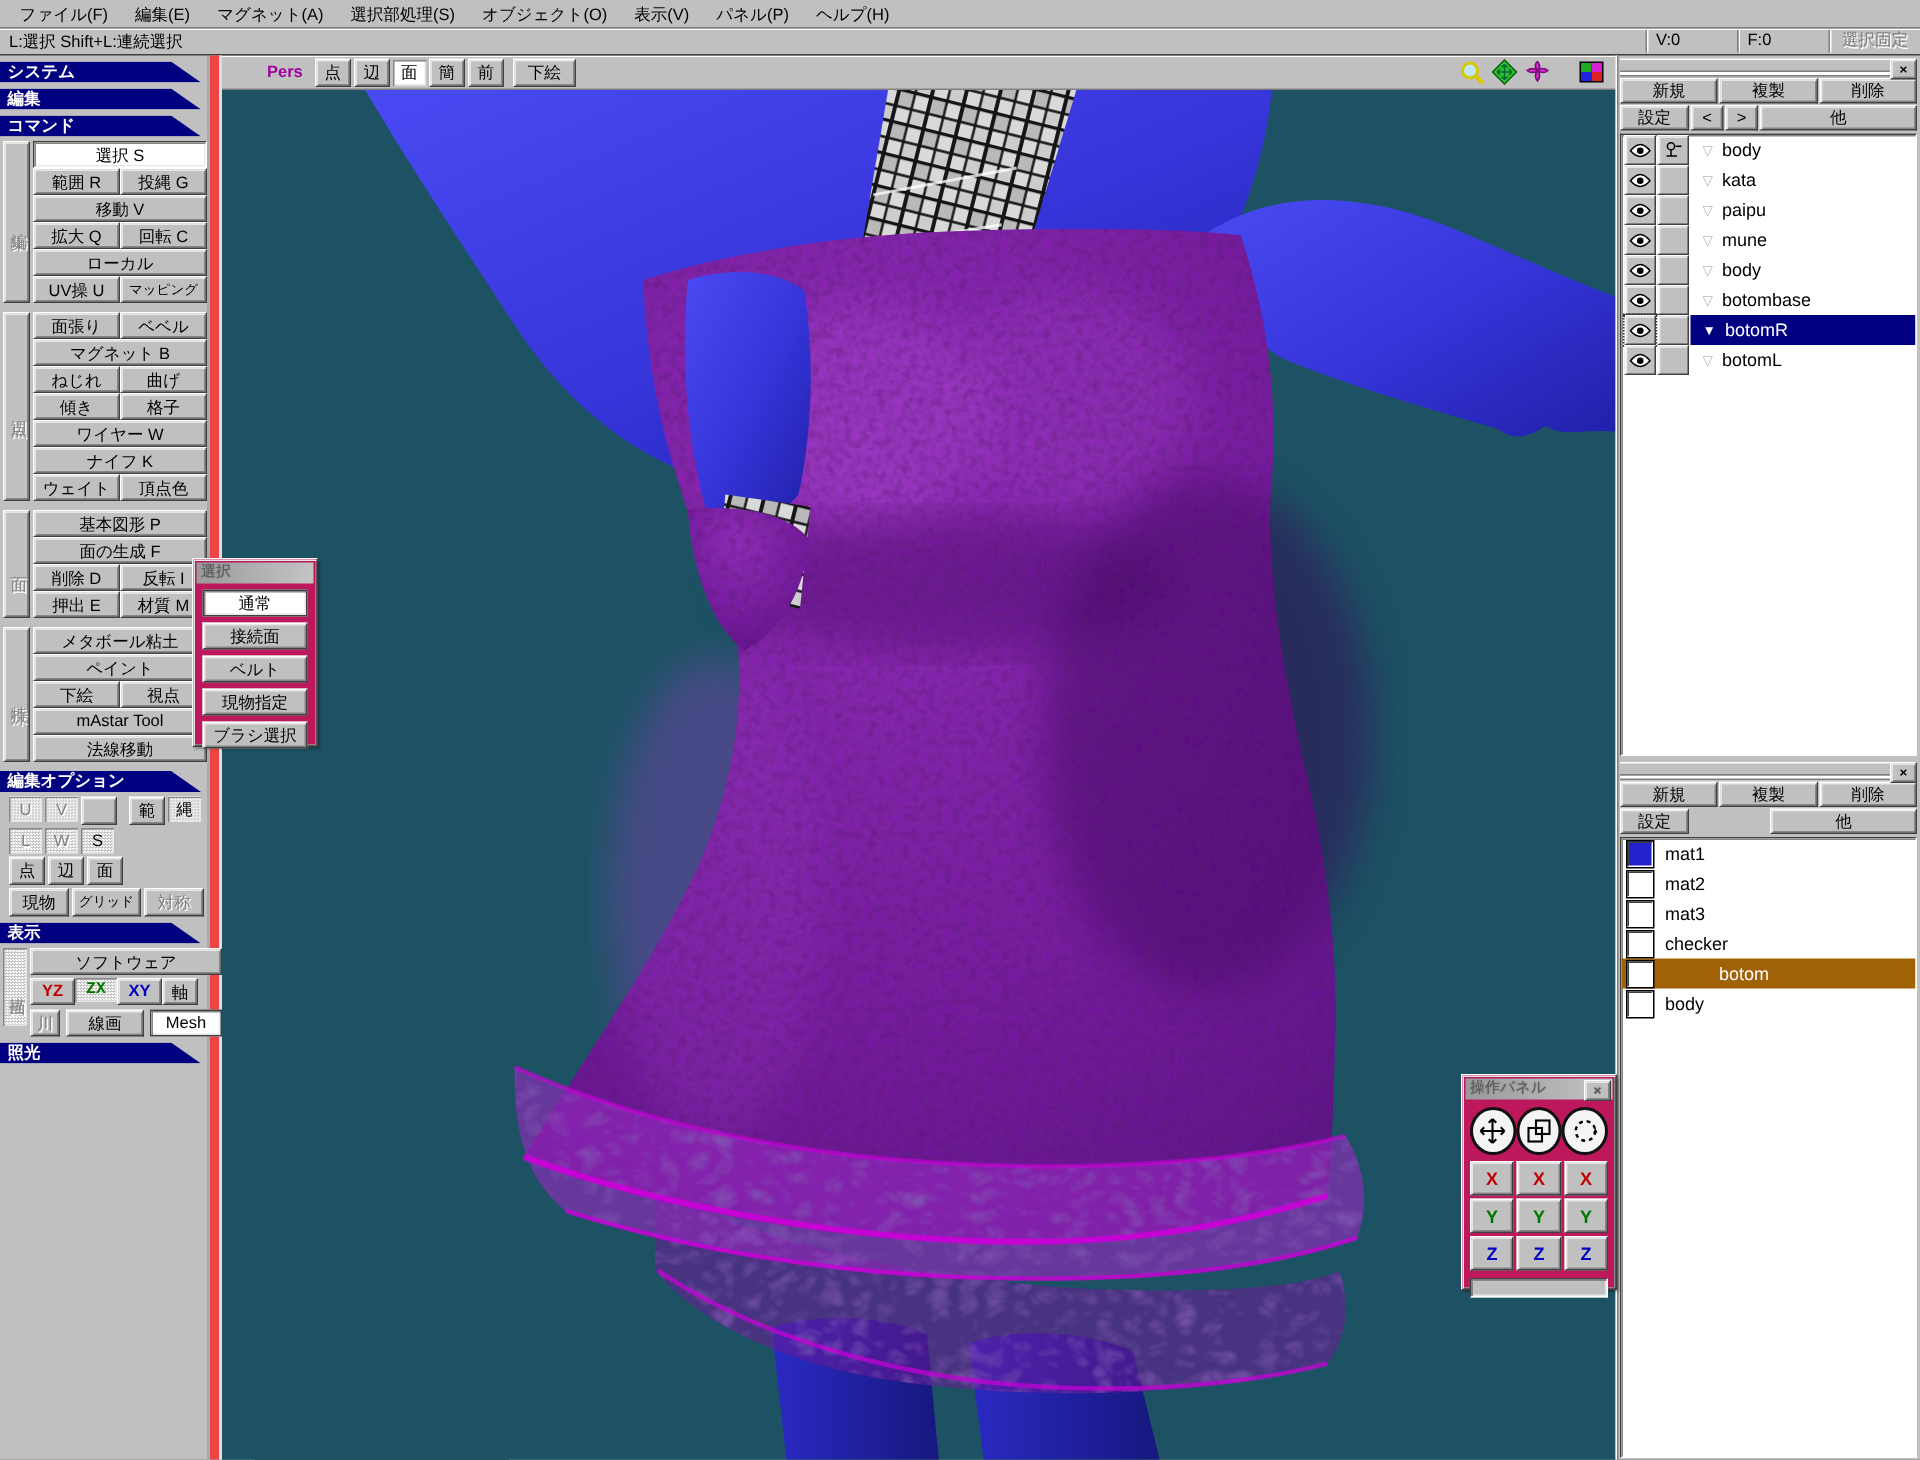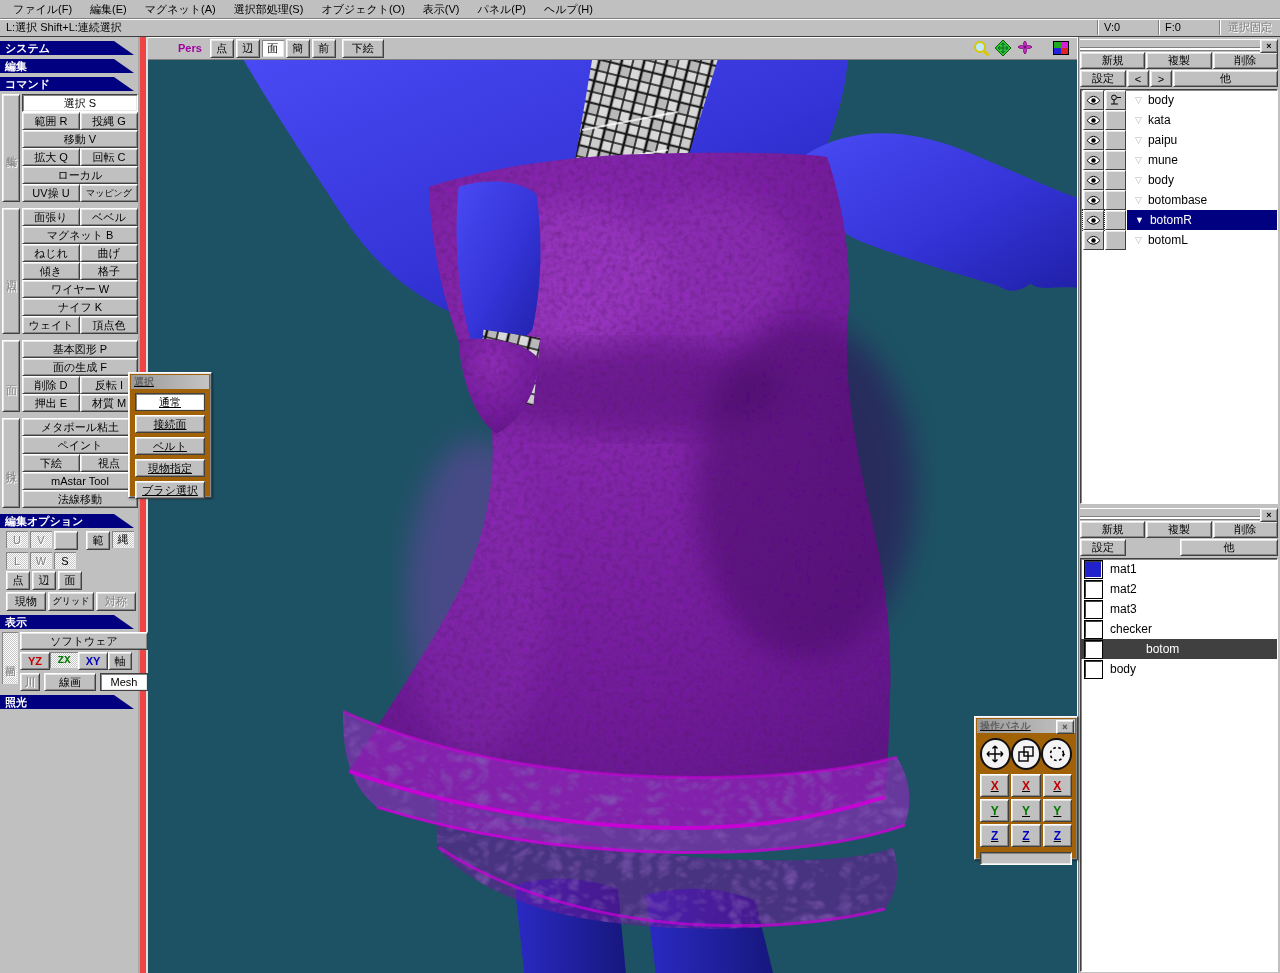--- a/index.html
+++ b/index.html
@@ -90,28 +90,28 @@
   .cellbtn{width:19px;height:18px;flex:none;margin-right:1px;display:flex;align-items:center;
         justify-content:center;background:#c0c0c0;border:1px solid;
         border-color:#fff #404040 #404040 #fff;box-shadow:inset 1px 1px 0 #e6e6e6;}
   .ntrack{flex:1;display:flex;align-items:center;height:20px;padding-left:8px;gap:6px;}
   .orow.sel .ntrack{background:#000080;color:#fff;}
   .orow.sel .cellbtn.eye{outline:1px dotted #303030;outline-offset:0px;}
   .tri{color:#b8b8b8;font-size:9px;}
   .orow.sel .tri{color:#fff;}
   .oname{font-size:12px;}
   .mrow{display:flex;align-items:center;height:20px;padding-left:4px;gap:8px;}
-  .mrow.sel{background:#404040;color:#fff;gap:44px;}
+  .mrow.sel{background:#a16207;color:#fff;gap:44px;}
   .swatch{width:15px;height:15px;flex:none;border:1px solid;border-color:#404040 #fff #fff #404040;
         box-shadow:0 0 0 1px #000;background:#fff;}
   .mname{font-size:12px;}
 
   
-  .float{position:absolute;background:#a16207;border:1px solid;border-color:#fff #404040 #404040 #fff;
-         box-shadow:inset 1px 1px 0 #e6e6e6, inset -1px -1px 0 #868686, 1px 1px 2px rgba(0,0,0,.4);text-decoration:underline;}
+  .float{position:absolute;background:#be185d;border:1px solid;border-color:#fff #404040 #404040 #fff;
+         box-shadow:inset 1px 1px 0 #e6e6e6, inset -1px -1px 0 #868686, 1px 1px 2px rgba(0,0,0,.4);}
   .ttl{height:14px;margin:2px;background:linear-gradient(90deg,#9a9a9a,#c4c4c4);
        color:#efefef;font-size:10px;line-height:14px;padding-left:3px;position:relative;
        text-shadow:0 0 1px #666;color:#5a5a5a;}
   .selpanel{left:128px;top:372px;width:82px;height:124px;}
   .selpanel .btn{margin:3px 6px 0 6px;height:16px;}
   .opspanel{left:974px;top:716px;width:102px;height:142px;}
   .circrow{display:flex;justify-content:space-between;padding:3px 5px 2px 5px;}
   .circ{width:28px;height:28px;border-radius:50%;background:#f4f4f4;border:2px solid #111;
         display:flex;align-items:center;justify-content:center;}
   .axgrid{display:grid;grid-template-columns:repeat(3,1fr);gap:2px;padding:2px 5px;}

